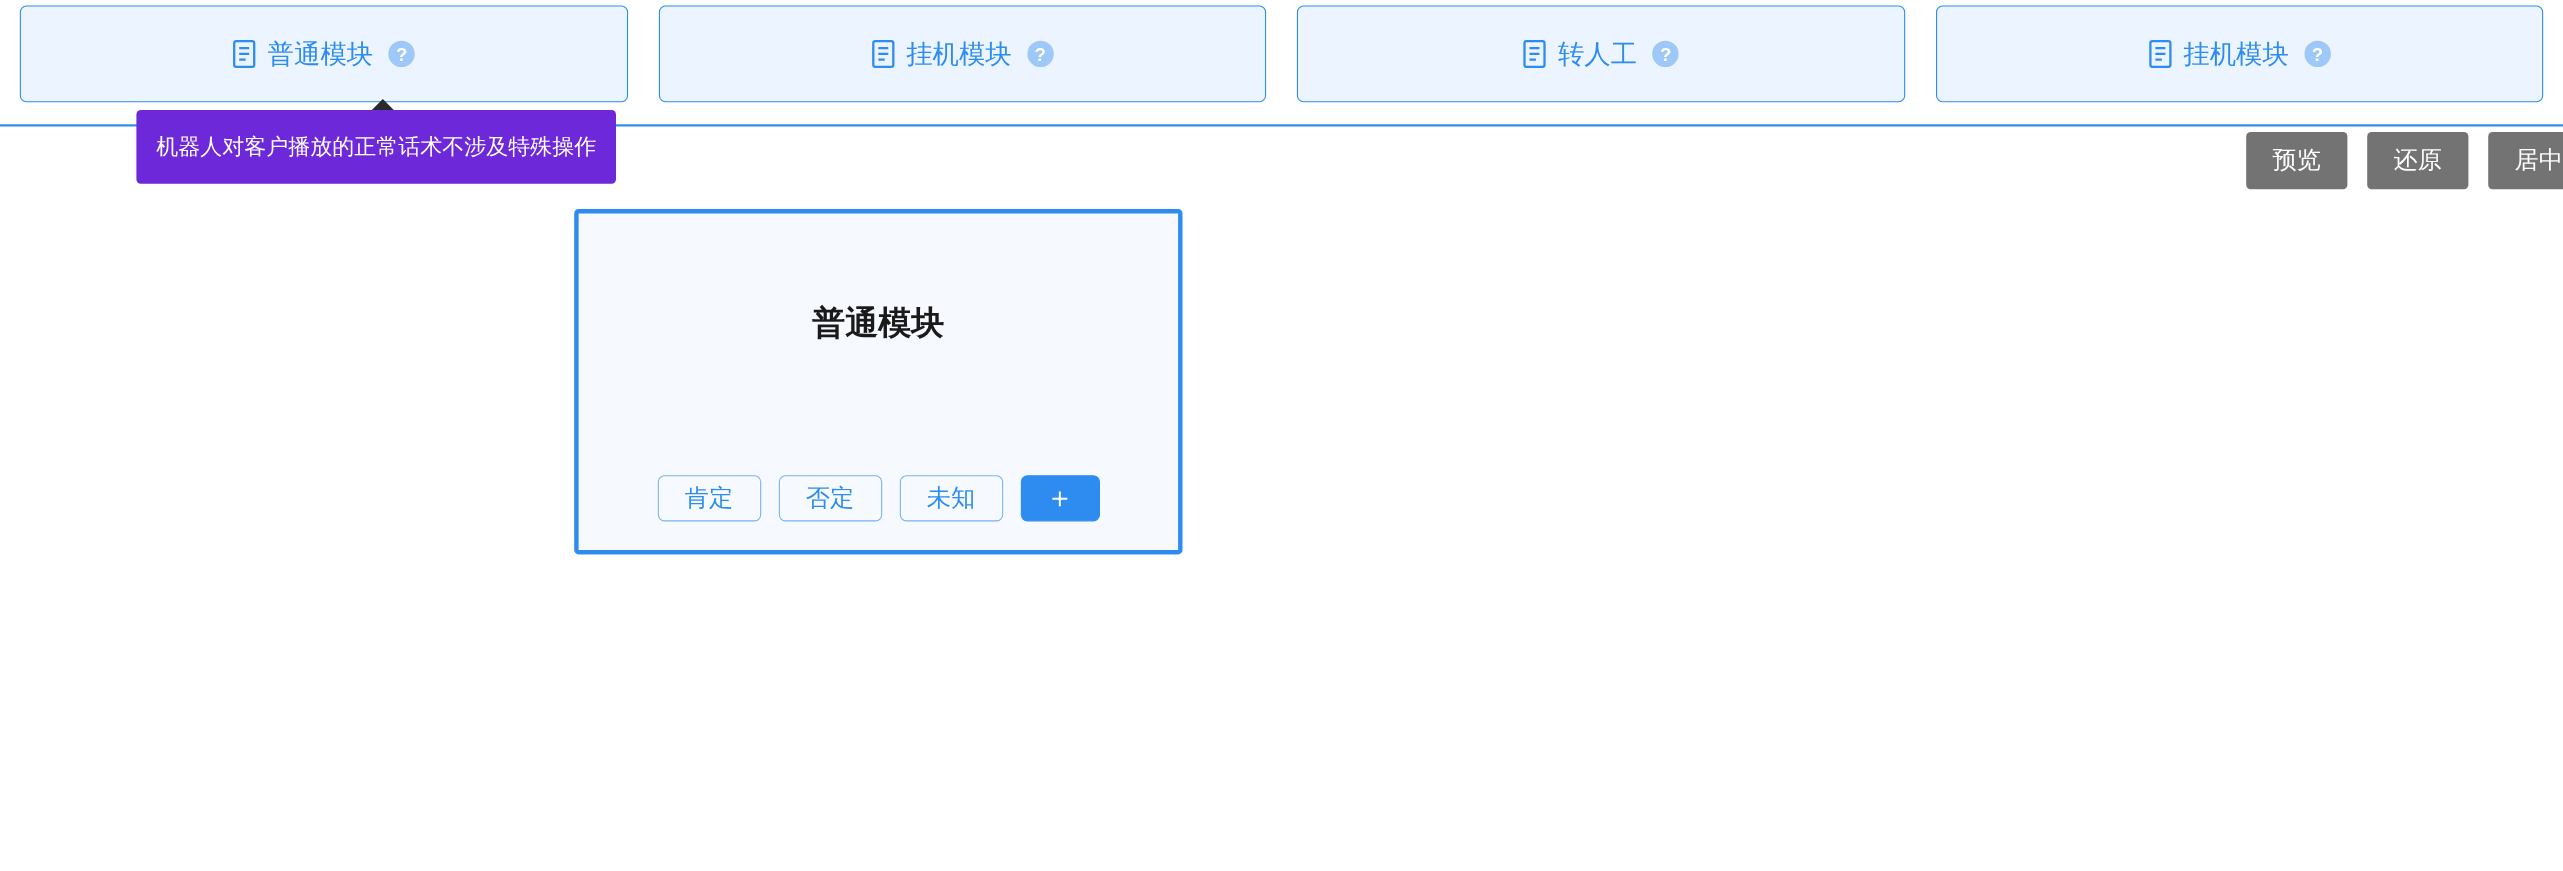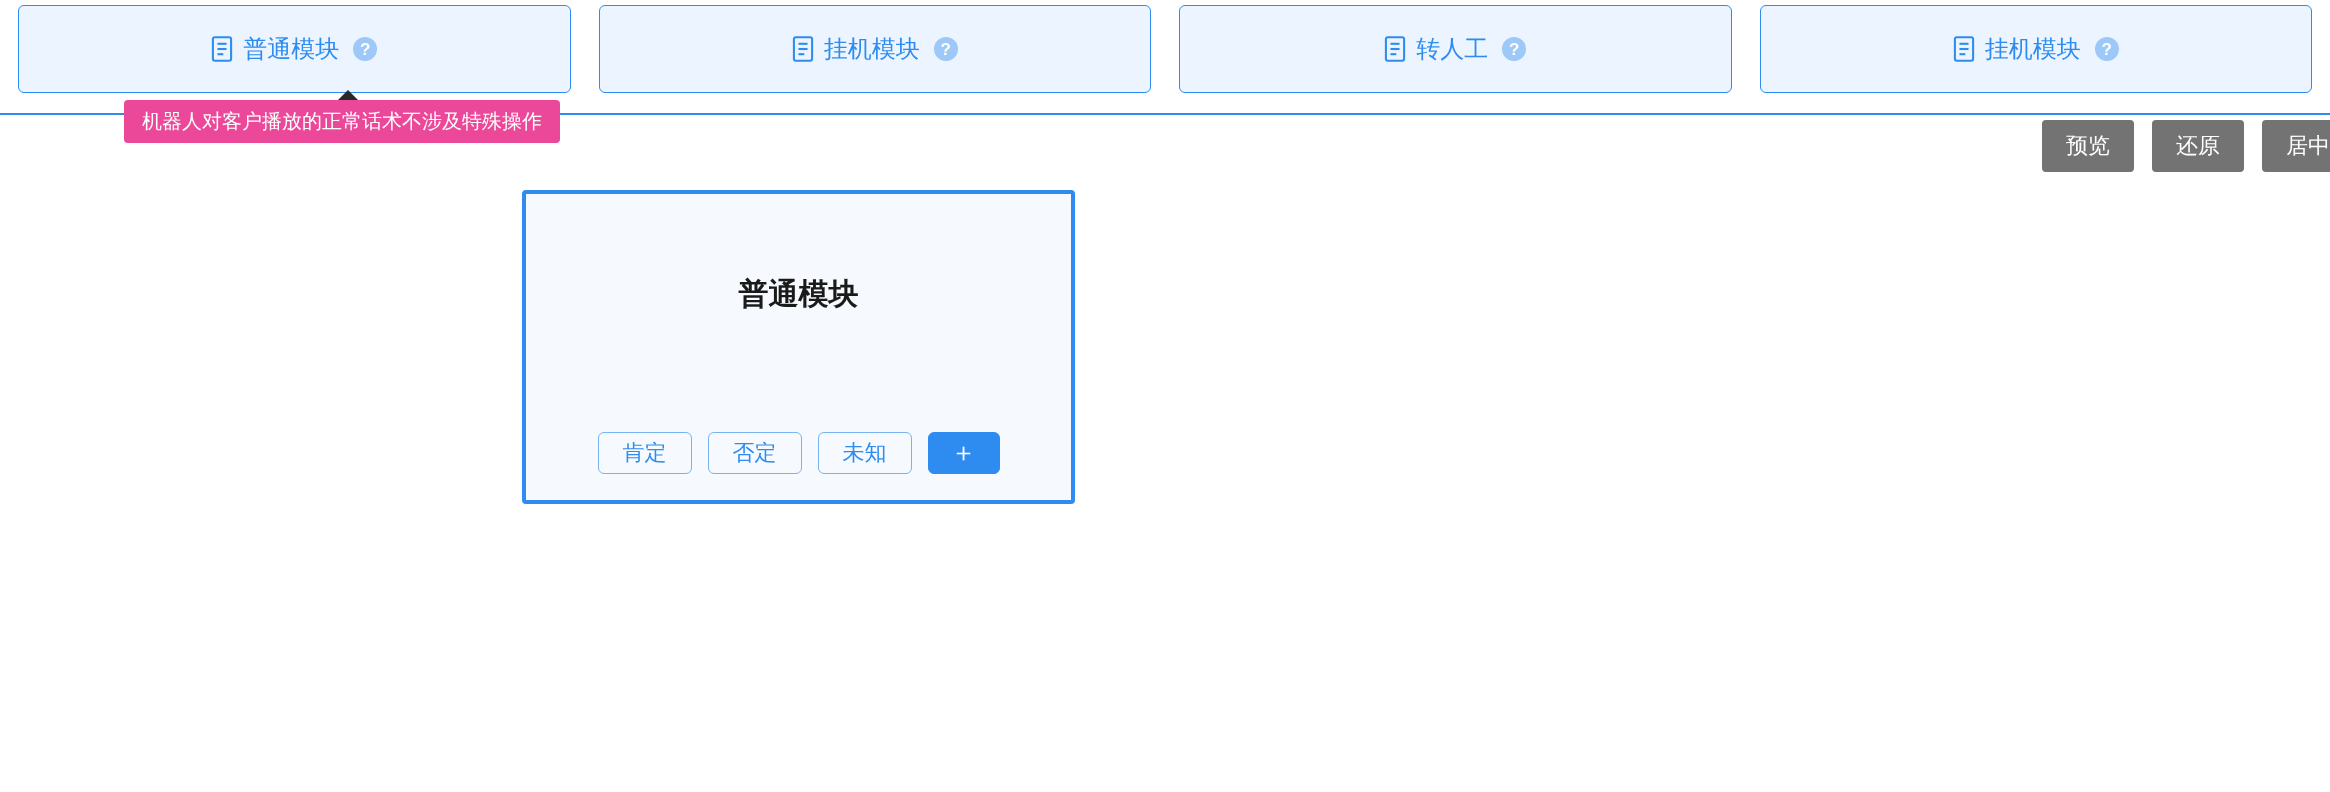--- a/index.html
+++ b/index.html
@@ -63,24 +63,24 @@
       left: 0;
       right: 0;
       top: 113px;
       height: 0;
       border-top: 2px solid #2e8cf0;
     }
     .tooltip {
       position: absolute;
       top: 100px;
       left: 124px;
-      background: #ec4899;
+      background: #6d28d9;
       color: #fff;
       font-size: 20px;
-      padding: 8px 18px;
+      padding: 20px 18px;
       border-radius: 4px;
       white-space: nowrap;
       z-index: 10;
     }
     .tooltip::before {
       content: "";
       position: absolute;
       top: -10px;
       left: 214px;
       border-left: 10px solid transparent;

